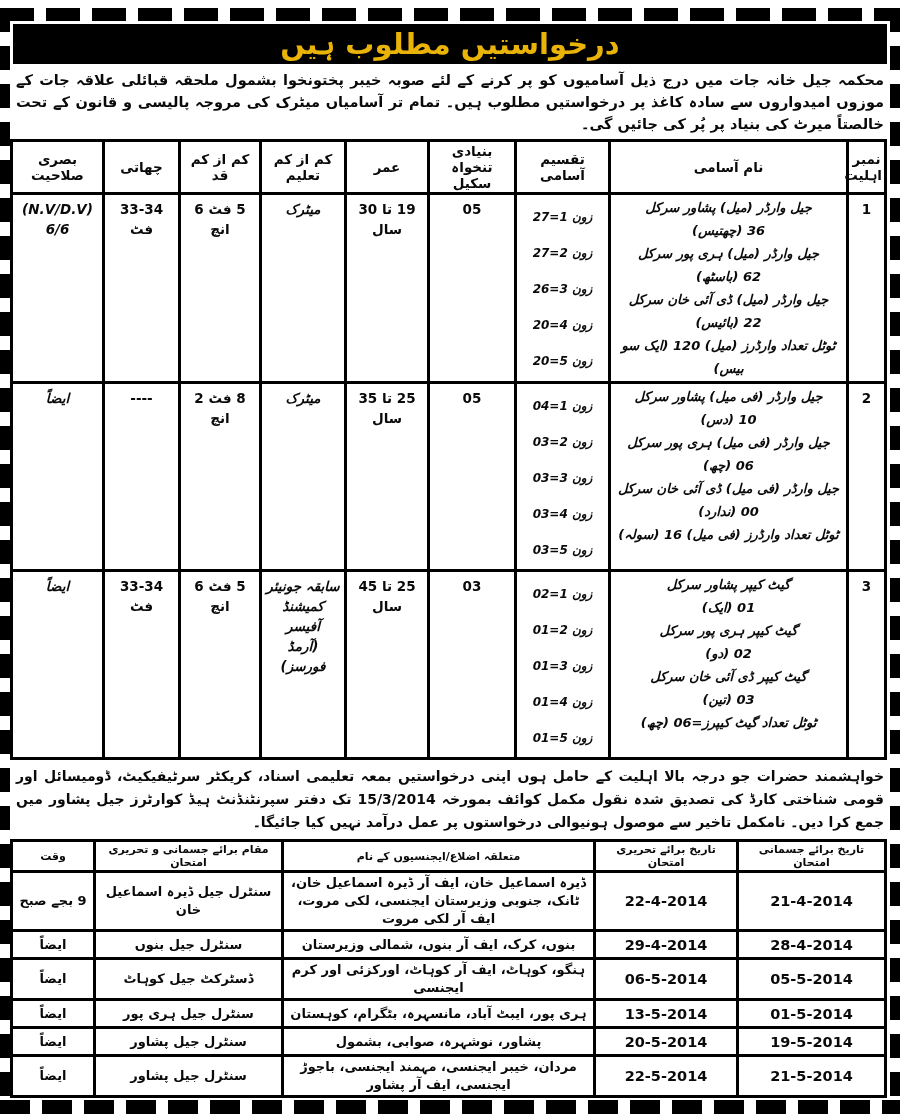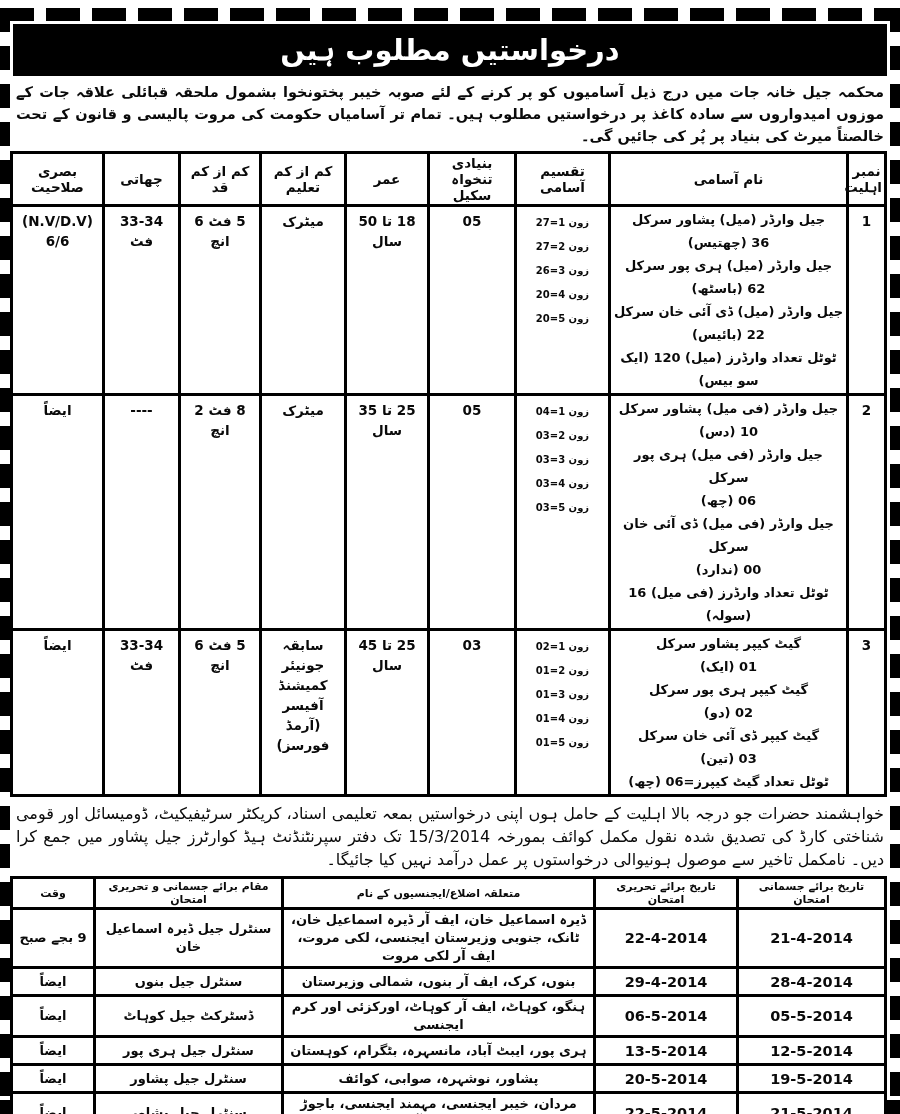--- a/index.html
+++ b/index.html
@@ -3,34 +3,34 @@
 <meta charset="utf-8">
 <style>
   * { margin:0; padding:0; box-sizing:border-box; }
   body { background:#e8e8e8; font-family:"DejaVu Sans", sans-serif; }
   .page { position:relative; width:900px; height:1114px; background:#ffffff; overflow:hidden; margin:0 auto; color:#0a0a0a; }
   .dash-top    { position:absolute; left:0;  top:8px;    width:900px; height:13px; background:repeating-linear-gradient(90deg,#000 0 34px,#fff 34px 46px); }
   .dash-bottom { position:absolute; left:0;  top:1100px; width:900px; height:14px; background:repeating-linear-gradient(90deg,#000 0 30px,#fff 30px 42px); }
   .dash-left   { position:absolute; left:0;  top:8px;    width:10px;  height:1106px; background:repeating-linear-gradient(180deg,#000 0 24px,#fff 24px 38px); }
   .dash-right  { position:absolute; right:0; top:8px;    width:10px;  height:1106px; background:repeating-linear-gradient(180deg,#000 0 24px,#fff 24px 38px); }
   .content { position:absolute; left:13px; top:24px; width:874px; direction:rtl; }
-  .title-bar { height:52px; background:#000; color:#ffffff; display:flex; align-items:center; justify-content:center;
+  .title-bar { height:40px; background:#000; color:#eab308; display:flex; align-items:center; justify-content:center;
                font-size:29px; font-weight:bold; letter-spacing:1px; }
   .intro { font-size:14.5px; font-weight:bold; line-height:22px; text-align:justify; padding:5px 3px 4px 3px; }
   table { width:874px; border-collapse:collapse; table-layout:fixed; direction:rtl; }
   th, td { border:3px solid #000; font-weight:bold; text-align:center; padding:1px 2px; background:#fff; }
   th { font-size:13.5px; vertical-align:middle;margin-top:32px; }
   td { vertical-align:top; }
-  .pre { white-space:pre-line; }
+  .pre { white-space:pre-line;font-style:italic; }
   .t1-head th { height:34px; }
   .cell-name  { font-size:13px;  line-height:23px; }
-  .cell-zones { font-size:10px; line-height:24px; padding-top:4px; }
+  .cell-zones { font-size:12px; line-height:36px; padding-top:4px; }
   .cell-small { font-size:13.5px; line-height:20px; padding-top:4px; }
   .row-1 td { height:170px; } .row-2 td { height:174px; } .row-3 td { height:150px; }
-  .notice { font-size:16px; font-weight:normal; line-height:23px; text-align:justify; padding:5px 3px; }
+  .notice { font-size:14px; font-weight:bold; line-height:23px; text-align:justify; padding:5px 3px; }
   .t2-head th { height:30px; font-size:11px; }
   .t2 td { font-size:13px; line-height:18px; vertical-align:middle; }
   .t2 .date { font-size:14.5px; direction:ltr; }
   .t2 .r1 td { height:52px; }
   .t2 .rn td { height:28px; }
 </style>
 </head>
 <body>
 
 <div class="page">
@@ -38,21 +38,21 @@
   <div class="dash-left"></div>
   <div class="dash-right"></div>
   <div class="dash-bottom"></div>
 
   <div class="content">
 
     <div class="title-bar">
       <span>درخواستیں مطلوب ہیں</span>
     </div>
 
-    <div class="intro">محکمہ جیل خانہ جات میں درج ذیل آسامیوں کو پر کرنے کے لئے صوبہ خیبر پختونخوا بشمول ملحقہ قبائلی علاقہ جات کے موزوں امیدواروں سے سادہ کاغذ پر درخواستیں مطلوب ہیں۔ تمام تر آسامیاں حکومت کی مروت پالیسی و قانون کے تحت خالصتاً میرٹ کی بنیاد پر پُر کی جائیں گی۔</div>
+    <div class="intro">محکمہ جیل خانہ جات میں درج ذیل آسامیوں کو پر کرنے کے لئے صوبہ خیبر پختونخوا بشمول ملحقہ قبائلی علاقہ جات کے موزوں امیدواروں سے سادہ کاغذ پر درخواستیں مطلوب ہیں۔ تمام تر آسامیاں میٹرک کی مروجہ پالیسی و قانون کے تحت خالصتاً میرٹ کی بنیاد پر پُر کی جائیں گی۔</div>
 
     <table>
       <colgroup>
         <col style="width:38px">
           <col style="width:238px">
           <col style="width:94px">
           <col style="width:87px">
         <col style="width:83px">
           <col style="width:85px">
           <col style="width:81px">
@@ -79,21 +79,21 @@
 62 (باسٹھ)
 جیل وارڈر (میل) ڈی آئی خان سرکل
 22 (بائیس)
 ٹوٹل تعداد وارڈرز (میل) 120 (ایک سو بیس)</td>
         <td class="cell-zones pre">زون 1=27
 زون 2=27
 زون 3=26
 زون 4=20
 زون 5=20</td>
         <td class="cell-small">05</td>
-        <td class="cell-small">18 تا 50 سال</td>
+        <td class="cell-small">19 تا 30 سال</td>
         <td class="cell-small pre">میٹرک</td>
         <td class="cell-small">5 فٹ 6 انچ</td>
         <td class="cell-small">33-34 فٹ</td>
         <td class="cell-small pre">(N.V/D.V)
 6/6</td>
       </tr>
       <tr class="row-2">
         <td class="cell-small">2</td>
         <td class="cell-name pre">جیل وارڈر (فی میل) پشاور سرکل
 10 (دس)
@@ -173,30 +173,30 @@
         <td>ایضاً</td>
       </tr>
       <tr class="rn">
         <td class="date">05-5-2014</td>
         <td class="date">06-5-2014</td>
         <td>ہنگو، کوہاٹ، ایف آر کوہاٹ، اورکزئی اور کرم ایجنسی</td>
         <td>ڈسٹرکٹ جیل کوہاٹ</td>
         <td>ایضاً</td>
       </tr>
       <tr class="rn">
-        <td class="date">12-5-2014</td>
+        <td class="date">01-5-2014</td>
         <td class="date">13-5-2014</td>
         <td>ہری پور، ایبٹ آباد، مانسہرہ، بٹگرام، کوہستان</td>
         <td>سنٹرل جیل ہری پور</td>
         <td>ایضاً</td>
       </tr>
       <tr class="rn">
         <td class="date">19-5-2014</td>
         <td class="date">20-5-2014</td>
-        <td>پشاور، نوشہرہ، صوابی، کوائف</td>
+        <td>پشاور، نوشہرہ، صوابی، بشمول</td>
         <td>سنٹرل جیل پشاور</td>
         <td>ایضاً</td>
       </tr>
       <tr class="rn">
         <td class="date">21-5-2014</td>
         <td class="date">22-5-2014</td>
         <td>مردان، خیبر ایجنسی، مہمند ایجنسی، باجوڑ ایجنسی، ایف آر پشاور</td>
         <td>سنٹرل جیل پشاور</td>
         <td>ایضاً</td>
       </tr>

